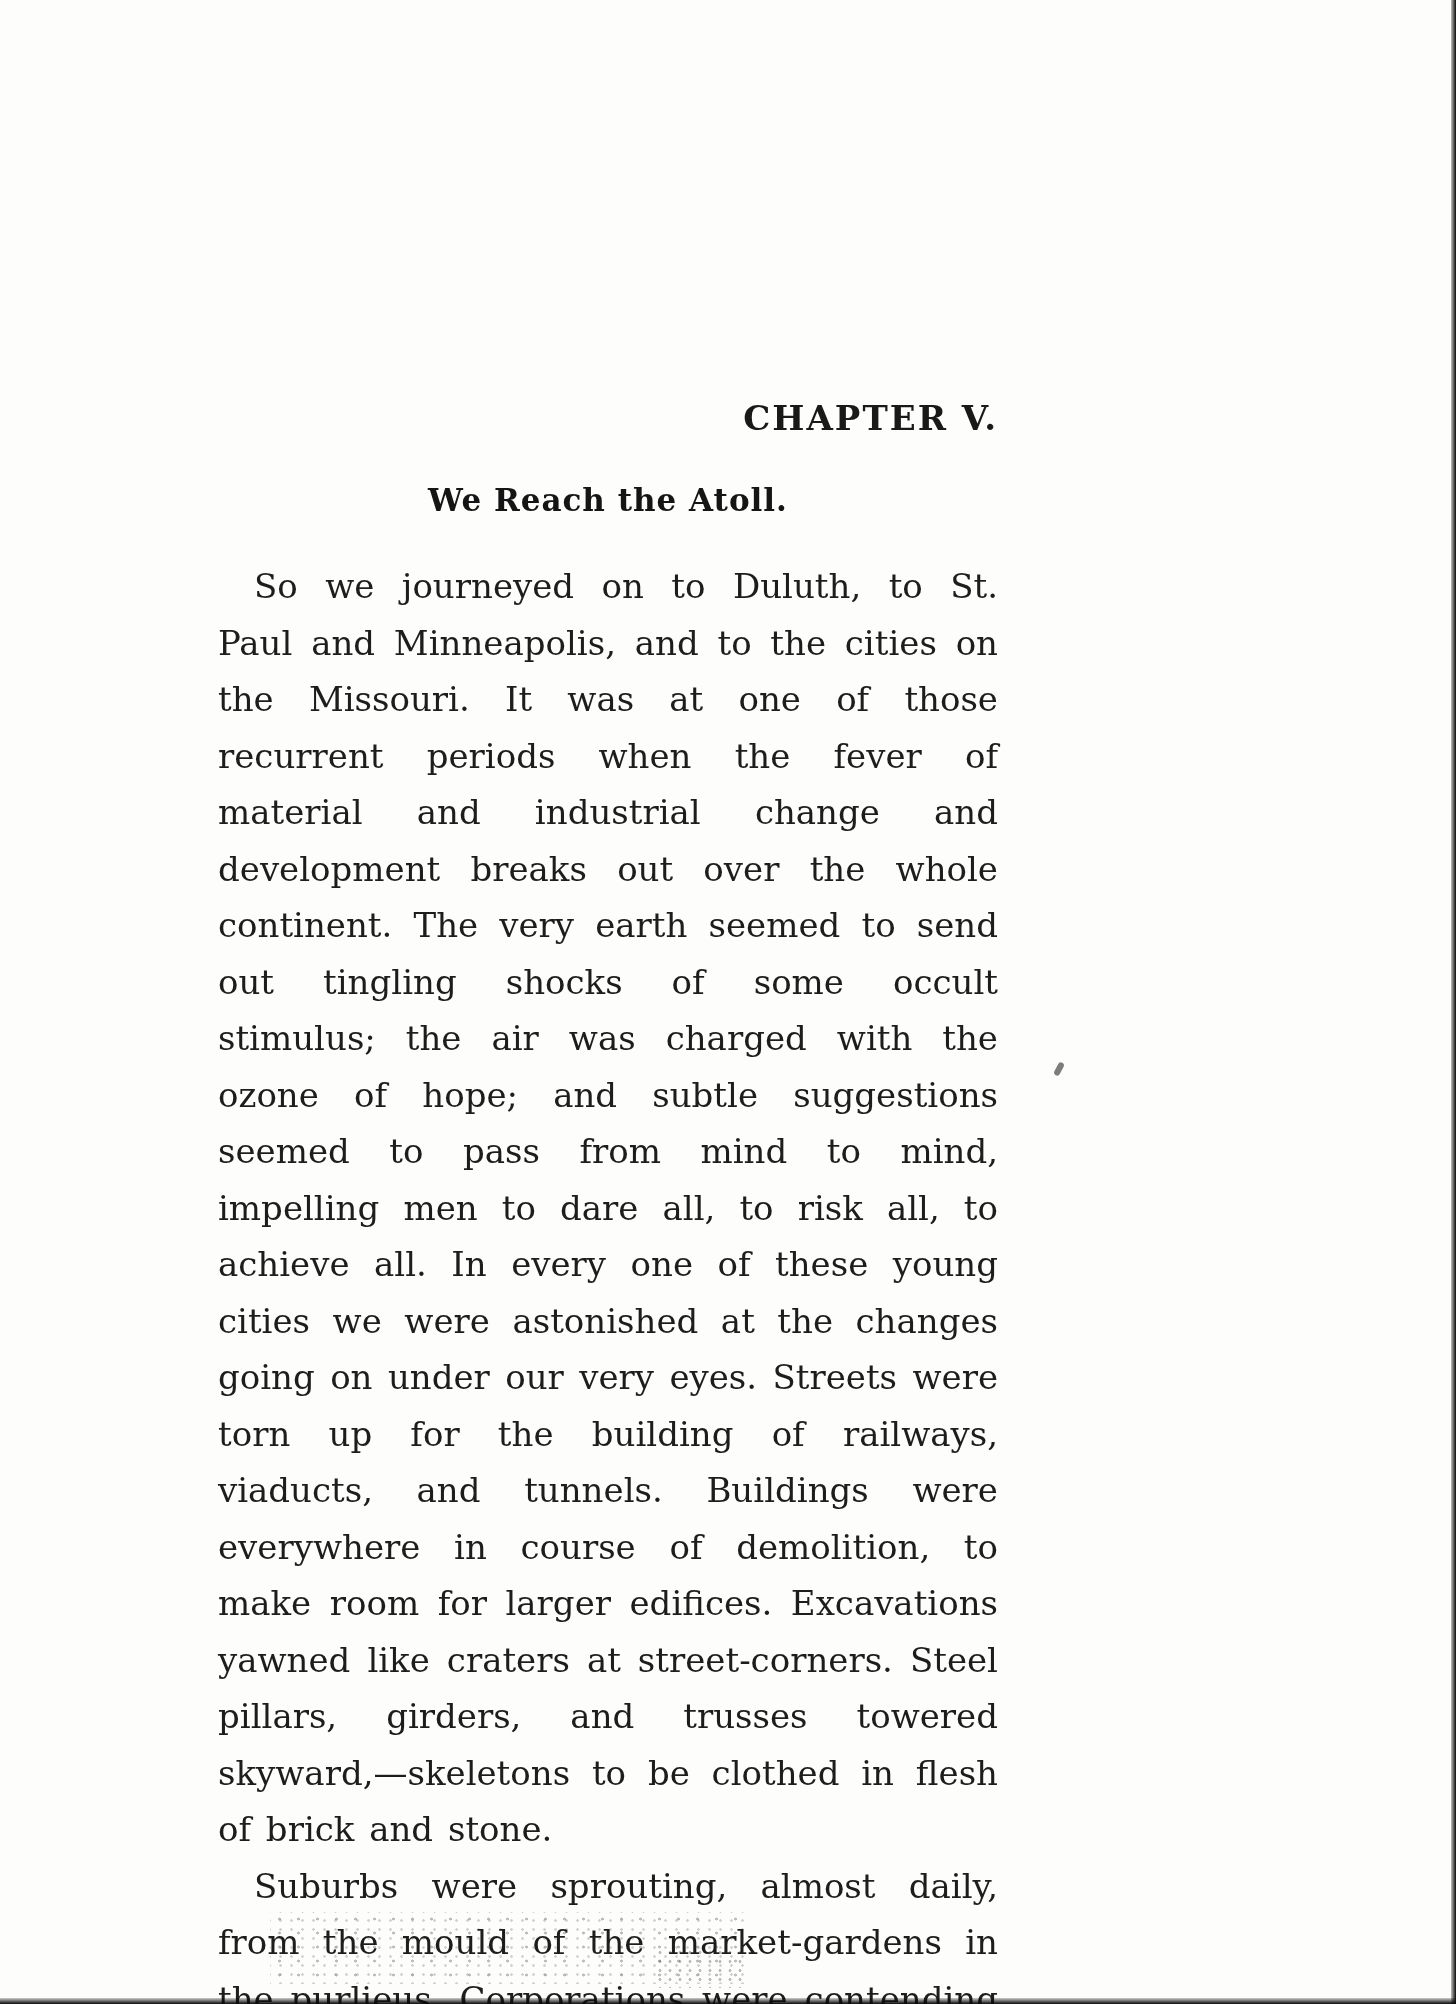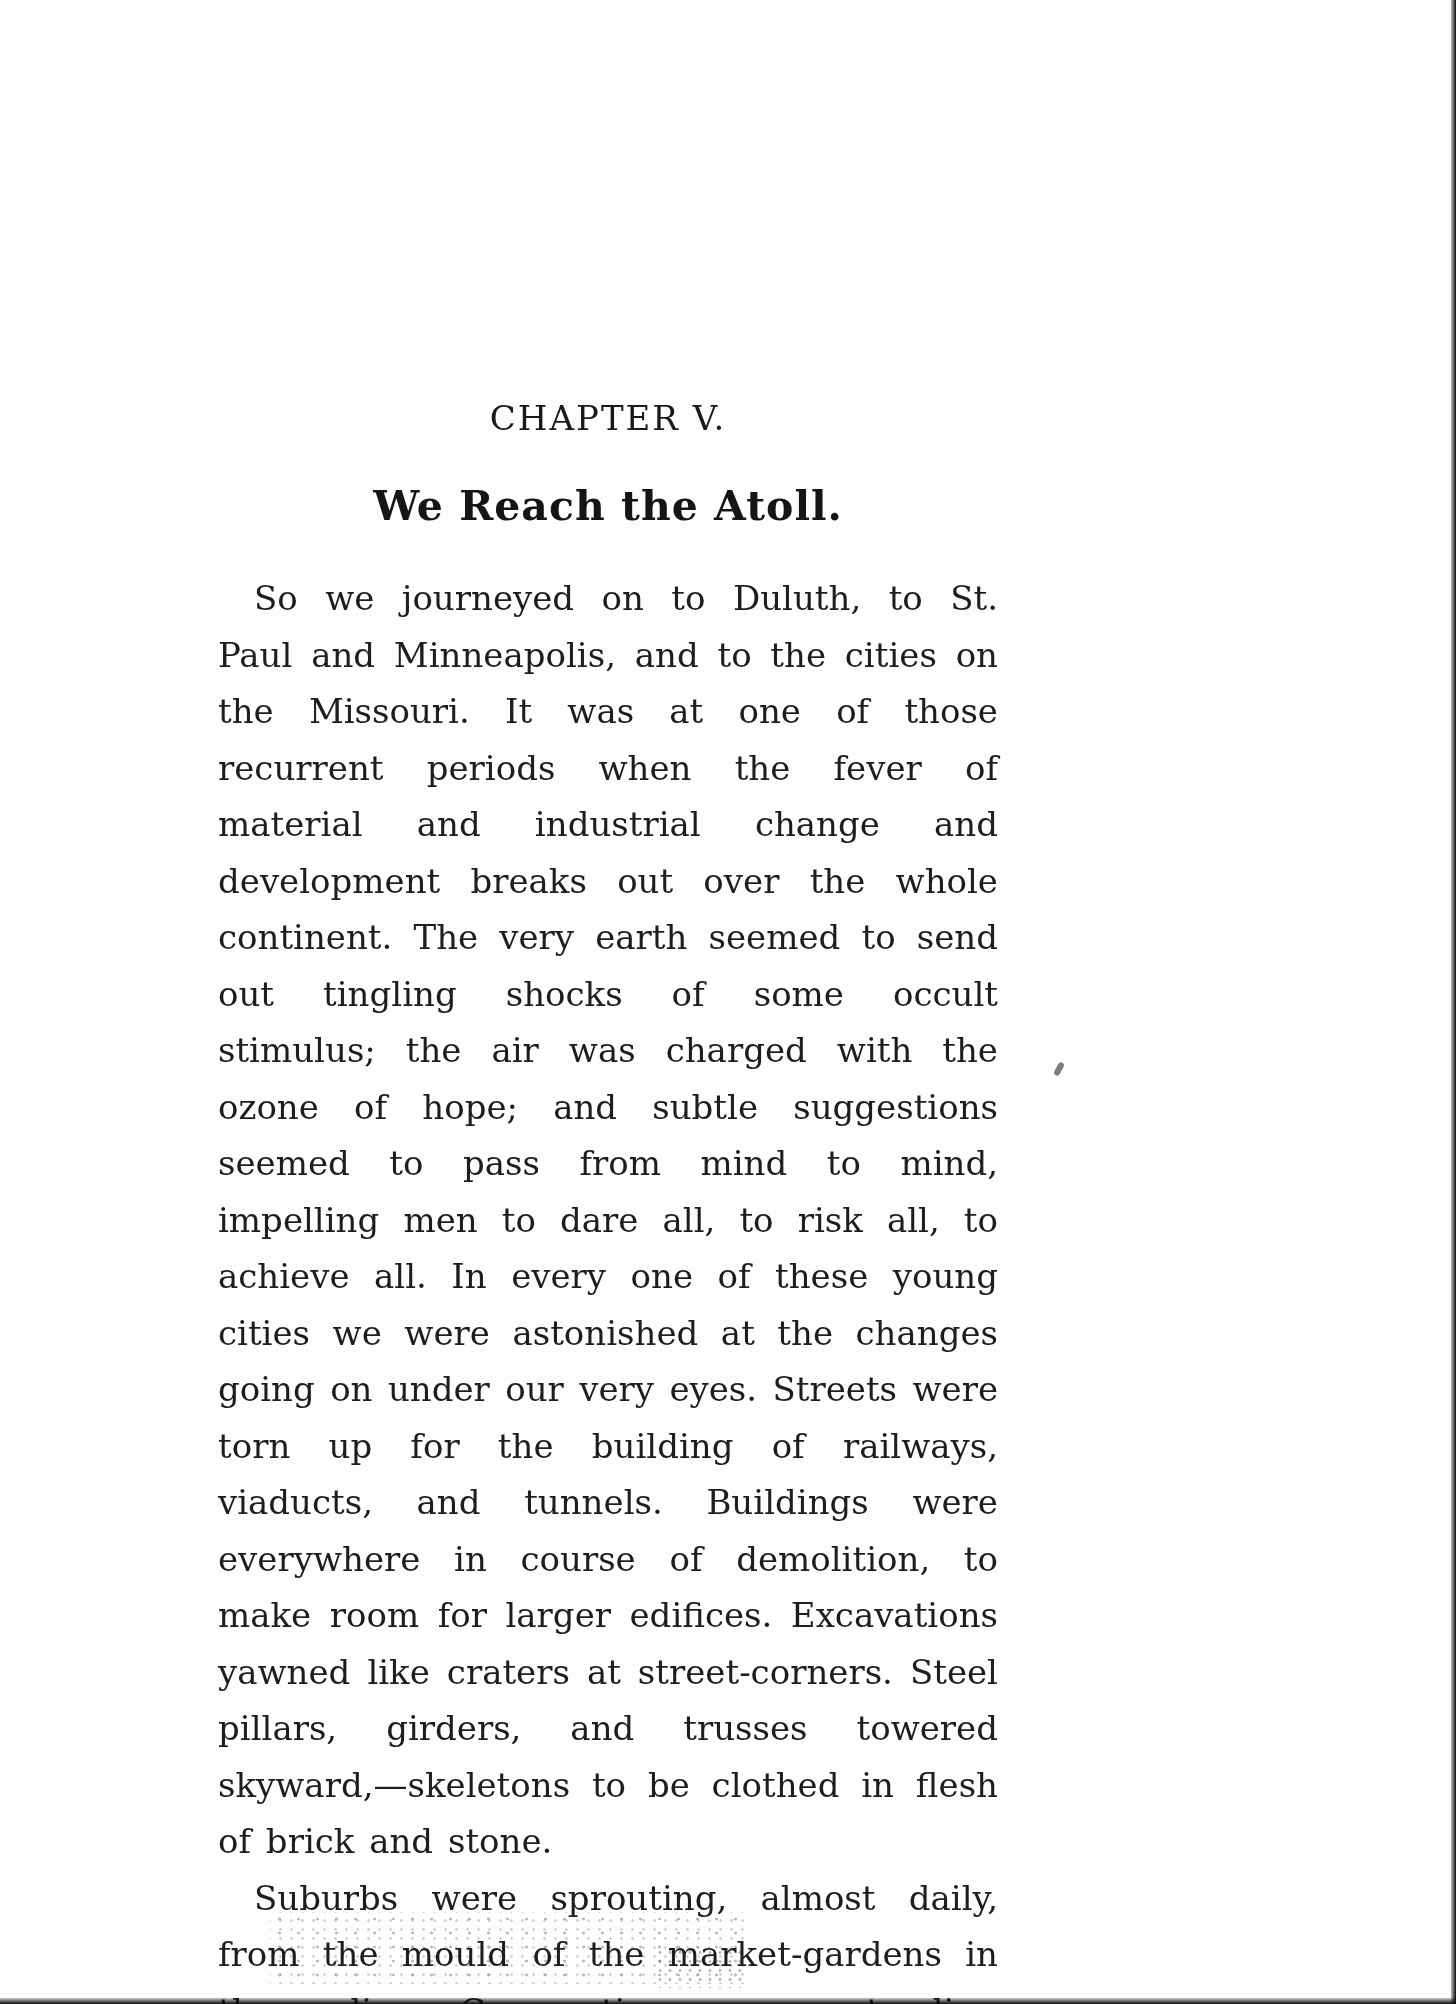--- a/index.html
+++ b/index.html
@@ -18,28 +18,28 @@
     margin: 0 auto;
   }
   .content-block {
     position: absolute;
     left: 218px;
     top: 398px;
     width: 780px;
   }
   .chapter-heading {
     font-size: 34px;
-    font-weight: 400;
+    font-weight: 700;
     letter-spacing: 2px;
-    text-align: center;
+    text-align: right;
     margin: 0 0 44px 0;
     color: #191919;
   }
   .section-title {
-    font-size: 41px;
+    font-size: 31px;
     font-weight: 700;
     text-align: center;
     margin: 12px 0 40px 0;
     letter-spacing: 1px;
     color: #151515;
   }
   .body-para {
     font-size: 34px;
     line-height: 56.5px;
     text-align: justify;

